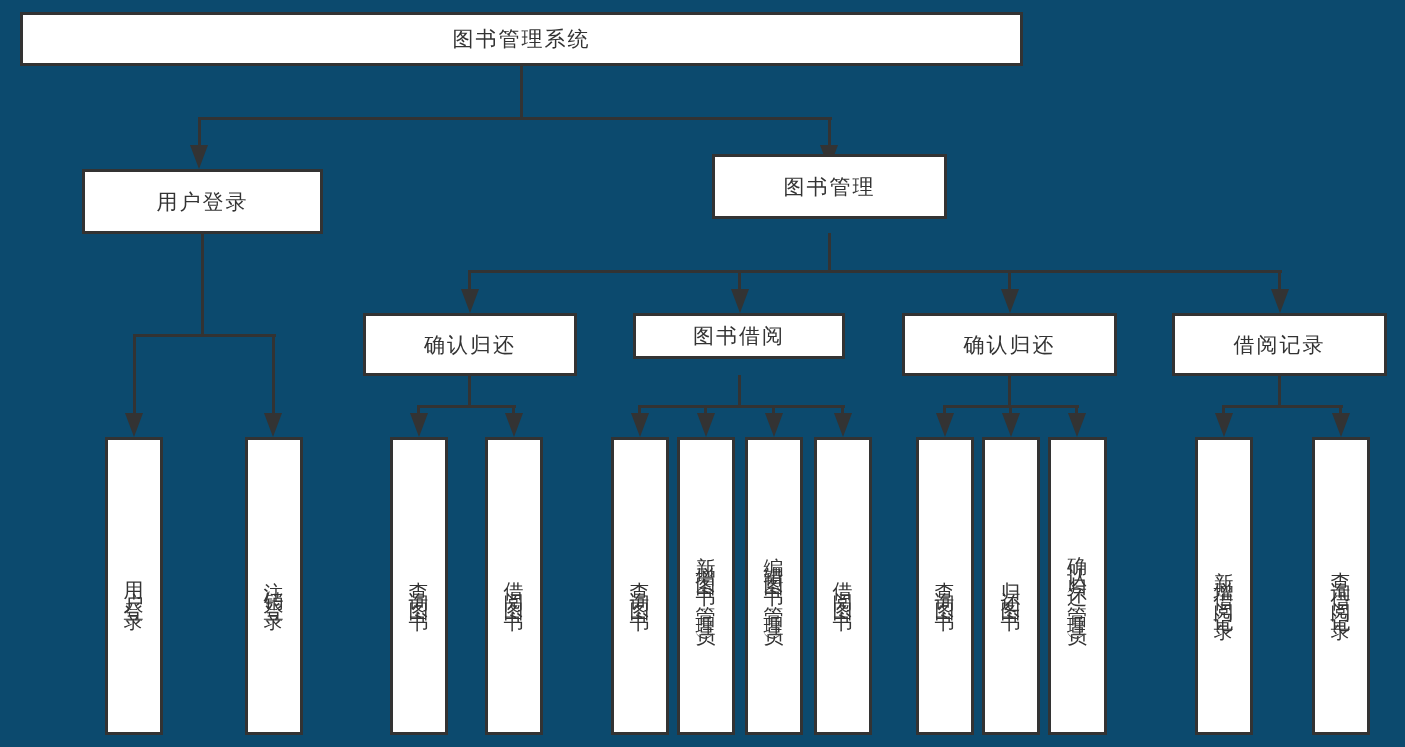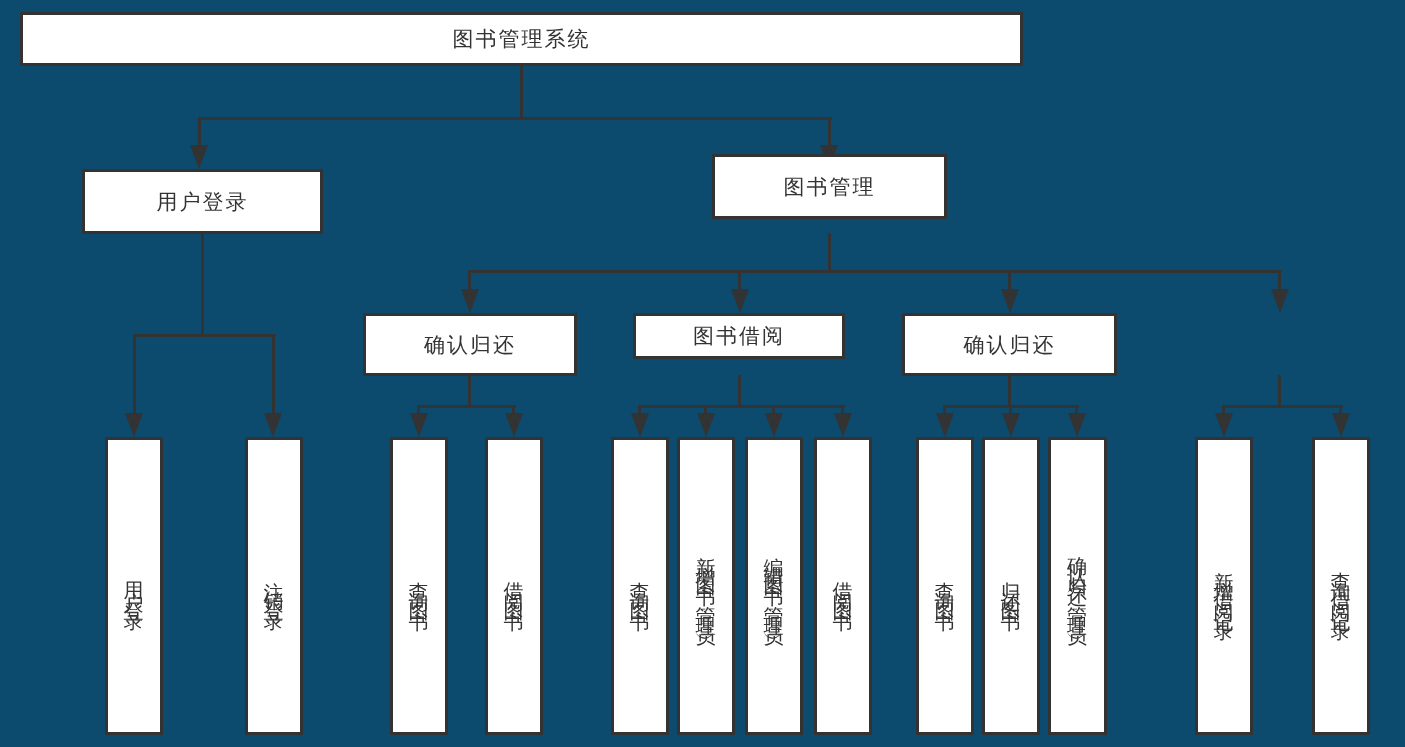--- a/index.html
+++ b/index.html
@@ -57,20 +57,21 @@
   <div class="node" style="left:82px;top:169px;width:241px;height:65px">用户登录</div>
 
   <div class="node" style="left:712px;top:154px;width:235px;height:65px">图书管理</div>
 
   <div class="node" style="left:363px;top:313px;width:214px;height:63px">确认归还</div>
 
   <div class="node" style="left:633px;top:313px;width:212px;height:46px">图书借阅</div>
 
   <div class="node" style="left:902px;top:313px;width:215px;height:63px">确认归还</div>
 
+  <div class="node" style="left:1172px;top:313px;width:215px;height:63px">借阅记录</div>
 
   <div class="node leaf" style="left:105px;top:437px;width:58px;height:298px">用户登录</div>
   <div class="node leaf" style="left:245px;top:437px;width:58px;height:298px">注销登录</div>
 
   <div class="node leaf" style="left:390px;top:437px;width:58px;height:298px">查询图书</div>
   <div class="node leaf" style="left:485px;top:437px;width:58px;height:298px">借阅图书</div>
 
   <div class="node leaf" style="left:611px;top:437px;width:58px;height:298px">查询图书</div>
   <div class="node leaf" style="left:677px;top:437px;width:58px;height:298px">新增图书（管理员）</div>
   <div class="node leaf" style="left:745px;top:437px;width:58px;height:298px">编辑图书（管理员）</div>

